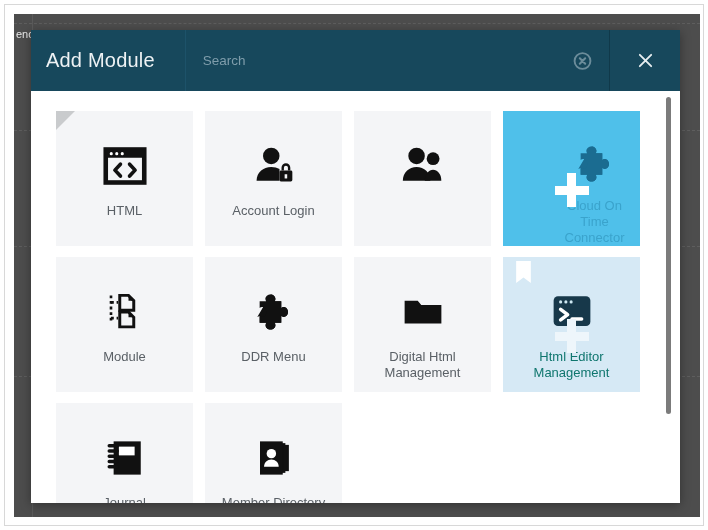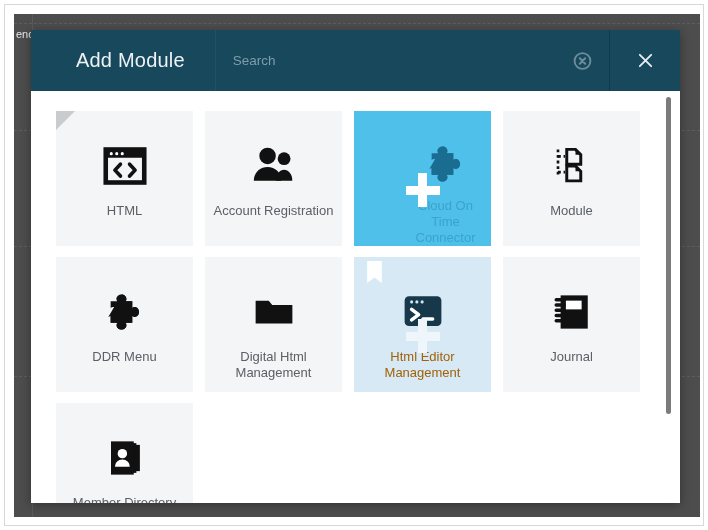--- a/index.html
+++ b/index.html
@@ -92,21 +92,21 @@
     position: relative;
     height: 61px;
     background: #17485c;
     display: flex;
     align-items: stretch;
   }
   #modal-title {
     flex: 0 0 auto;
     display: flex;
     align-items: center;
-    padding-left: 45px;
+    padding-left: 15px;
     font-size: 20px;
     color: #eef2f4;
     letter-spacing: .2px;
     font-weight: normal;
   }
   #search-wrap {
     flex: 1 1 auto;
     position: relative;
     display: flex;
     align-items: flex-end;
@@ -212,21 +212,21 @@
     background: #4fc0ea;
     padding-left: 46px;
   }
   .tile.state-hover .tile-label {
     color: #3aa3cc;
   }
   .tile.state-selected {
     background: #d6e9f5;
   }
   .tile.state-selected .tile-label {
-    color: #a16207;
+    color: #0f766e;
   }
 
   
   .plus-overlay {
     position: absolute;
     left: 50%;
     top: 62px;
     transform: translateX(-50%);
     width: 34px;
     height: 34px;
@@ -329,27 +329,38 @@
                   <circle cx="15" cy="10.5" r="1.7" fill="#fff"></circle>
                   <circle cx="21" cy="10.5" r="1.7" fill="#fff"></circle>
                   <path d="M19 22 L13 28.5 L19 35 M29 22 L35 28.5 L29 35" fill="none" stroke="#111111" stroke-width="4" stroke-linecap="round" stroke-linejoin="round"></path>
                 </svg>
               </div>
               <div class="tile-label">HTML</div>
             </div>
             <div class="tile">
               <div class="tile-icon">
                 <svg viewBox="0 0 48 48" width="44" height="44">
+                  <circle cx="21" cy="13" r="9" fill="#111111"></circle>
+                  <path d="M5 40c0-9 7.2-15 16-15 3.4 0 6.5.9 9 2.4V40z" fill="#111111"></path>
+                  <rect x="30" y="29" width="14" height="12" rx="1.6" fill="#111111"></rect>
+                  <path d="M33.5 29v-3.2a3.5 3.5 0 0 1 7 0V29" fill="none" stroke="#111111" stroke-width="2.6"></path>
+                  <rect x="35.6" y="33" width="2.8" height="4.6" fill="#f4f5f7"></rect>
+                </svg>
+              </div>
+              <div class="tile-label">Account Login</div>
+            </div>
+            <div class="tile">
+              <div class="tile-icon">
+                <svg viewBox="0 0 48 48" width="44" height="44">
                   <circle cx="17" cy="13" r="9" fill="#111111"></circle>
                   <path d="M2 40c0-9 6.8-15 15-15s15 6 15 15z" fill="#111111"></path>
                   <circle cx="35" cy="16" r="7" fill="#111111"></circle>
                   <path d="M26 40c0-7.6 4.4-12 9-12s9 4.4 9 12z" fill="#111111"></path>
                 </svg>
               </div>
-              <div class="tile-label">Account Registration</div>
             </div>
             <div class="tile state-hover">
               <div class="tile-icon">
                 <svg viewBox="0 0 48 48" width="42" height="42">
                   <path d="M20 4c3.1 0 5.6 2.2 5.6 5 0 1-.4 1.9-.9 2.7h7.6v7.6c.8-.5 1.7-.9 2.7-.9 2.8 0 5 2.5 5 5.6s-2.2 5.6-5 5.6c-1 0-1.9-.4-2.7-.9v7.6h-7.6c.5.8.9 1.7.9 2.7 0 2.8-2.5 5-5.6 5s-5.6-2.2-5.6-5c0-1 .4-1.9.9-2.7H7.6v-7.6c-.8.5-1.7.9-2.7.9" fill="#1b6c91"></path>
                   <path d="M20 4c3.1 0 5.6 2.2 5.6 5 0 1-.4 1.9-.9 2.7h7.6v7.6c.8-.5 1.7-.9 2.7-.9 2.8 0 5 2.5 5 5.6s-2.2 5.6-5 5.6c-1 0-1.9-.4-2.7-.9v7.6h-7.6c.5.8.9 1.7.9 2.7 0 2.8-2.5 5-5.6 5s-5.6-2.2-5.6-5c0-1 .4-1.9.9-2.7H7.6v-7.6c.8.5 1.7.9 2.7.9 2.8 0 5-2.5 5-5.6s-2.2-5.6-5-5.6c-1 0-1.9.4-2.7.9v-7.6H15c-.5-.8-.9-1.7-.9-2.7 0-2.8 2.8-5 5.9-5z" fill="#1b6c91"></path>
                 </svg>
               </div>
               <div class="plus-overlay"></div>
               <div class="tile-label">Cloud On Time Connector</div>

